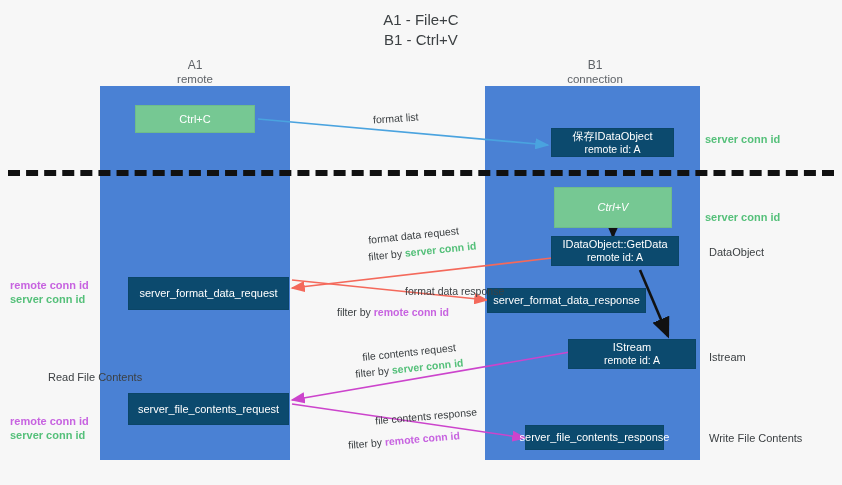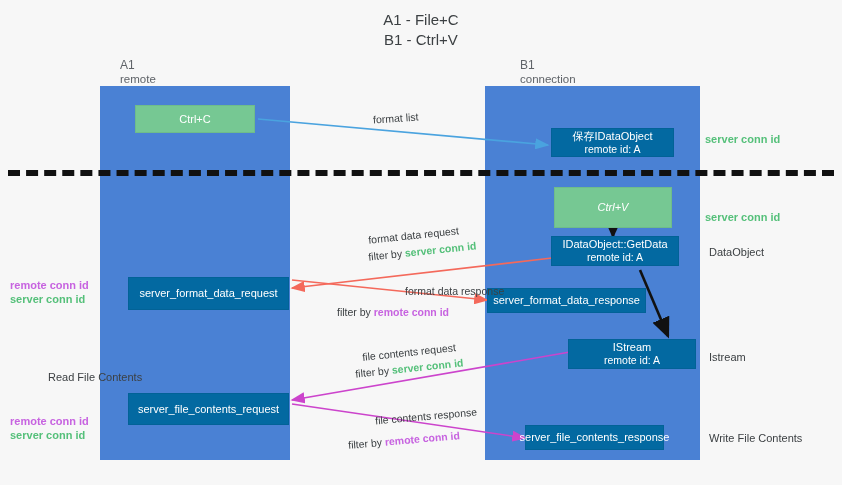--- a/index.html
+++ b/index.html
@@ -11,35 +11,35 @@
   }
   #stage{position:absolute;left:0;top:0;width:842px;height:485px;}
 
   
   .title{
     position:absolute;left:0;top:10px;width:842px;text-align:center;
     font-size:15px;line-height:20px;color:#3c4043;
   }
 
   
-  .colhead{position:absolute;text-align:left;font-size:11.5px;line-height:14px;color:#5f6368;}
+  .colhead{position:absolute;text-align:center;font-size:11.5px;line-height:14px;color:#5f6368;}
   .colhead .big{font-size:12px;}
 
   
   .lane{position:absolute;background:#4a81d4;}
 
   
   .box{
     position:absolute;box-sizing:border-box;
     display:flex;flex-direction:column;align-items:center;justify-content:center;
     color:#ffffff;font-size:11px;line-height:13px;text-align:center;
     border:1px solid rgba(0,0,0,0.06);
   }
   .box.green{background:#76c893;}
-  .box.orange{background:#0369a1;}
+  .box.orange{background:#0c4a6e;}
   .box .l2{font-size:10.5px;}
 
   
   .lbl{position:absolute;font-size:11px;line-height:14px;white-space:nowrap;}
   .lbl.dark{color:#3c4043;}
   .green-t{color:#55c07a;font-weight:bold;}
   .magenta-t{color:#c763e0;font-weight:bold;}
 
   
   .ann{position:absolute;font-size:10.5px;line-height:14px;white-space:nowrap;color:#3c4043;}

